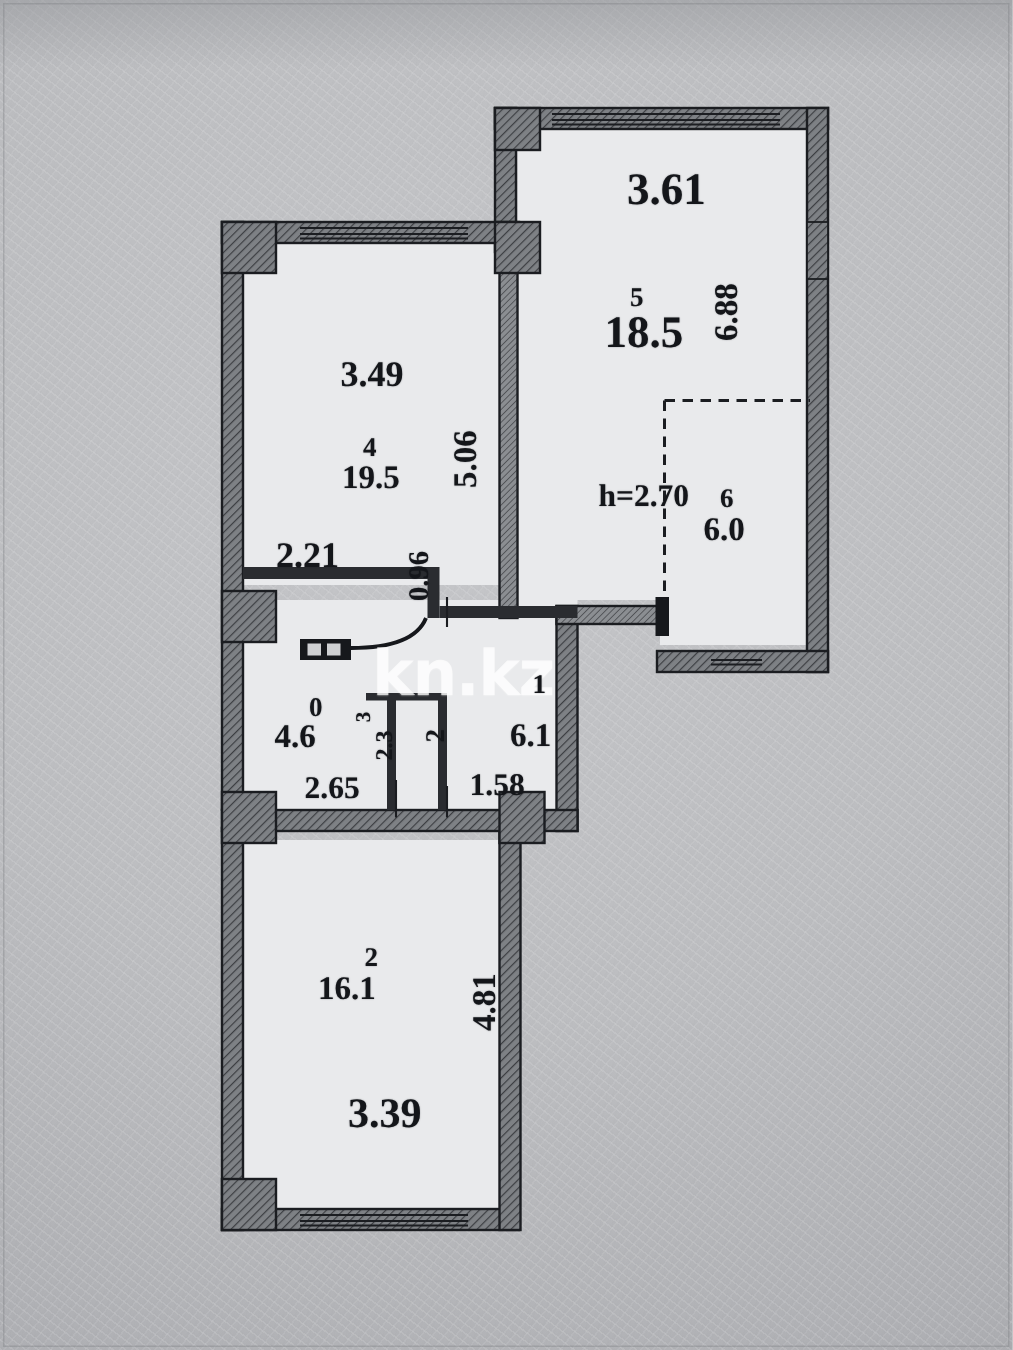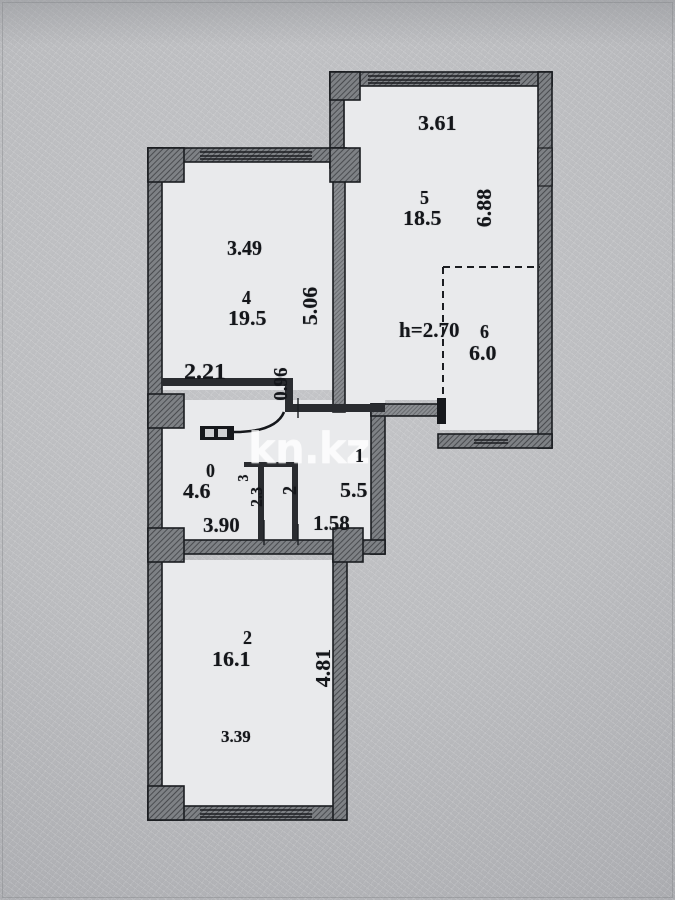--- a/index.html
+++ b/index.html
@@ -182,51 +182,51 @@
     <line x1="298" y1="524" x2="298" y2="545"></line>
     <line x1="264" y1="520" x2="264" y2="545"></line>
   </g>
 </svg>
 </div>
 
 <div id="wm">
   <span>kn.kz</span>
 </div>
 
-<div class="lbl" style="left:418px;top:110px;font-size:22px;">3.61</div>
+<div class="lbl" style="left:418px;top:110px;font-size:30px;">3.61</div>
 
 <div class="lbl" style="left:420px;top:188px;font-size:18px;">5</div>
-<div class="lbl" style="left:403px;top:205px;font-size:22px;">18.5</div>
+<div class="lbl" style="left:403px;top:205px;font-size:30px;">18.5</div>
 
 <div class="lbl rot" style="left:465px;top:195px;font-size:22px;transform:rotate(-90deg);">6.88</div>
 
-<div class="lbl" style="left:227px;top:237px;font-size:20px;">3.49</div>
+<div class="lbl" style="left:227px;top:237px;font-size:24px;">3.49</div>
 <div class="lbl" style="left:242px;top:288px;font-size:18px;">4</div>
 <div class="lbl" style="left:228px;top:305px;font-size:22px;">19.5</div>
 
 <div class="lbl rot" style="left:291px;top:293px;font-size:22px;transform:rotate(-90deg);">5.06</div>
 
 <div class="lbl" style="left:184px;top:358px;font-size:24px;">2.21</div>
 <div class="lbl rot" style="left:264px;top:373px;font-size:19px;transform:rotate(-90deg);">0.96</div>
 
 <div class="lbl" style="left:355px;top:318px;font-size:21px;margin-left:44px;">h=2.70</div>
 
 <div class="lbl" style="left:480px;top:322px;font-size:18px;">6</div>
 <div class="lbl" style="left:469px;top:340px;font-size:22px;text-align:right;">6.0</div>
 
 <div class="lbl" style="left:206px;top:461px;font-size:18px;">0</div>
 <div class="lbl" style="left:183px;top:478px;font-size:22px;">4.6</div>
-<div class="lbl" style="left:203px;top:513px;font-size:21px;">3.90</div>
+<div class="lbl" style="left:203px;top:513px;font-size:21px;">2.65</div>
 
 <div class="lbl rot" style="left:240px;top:470px;font-size:14px;transform:rotate(-90deg);">3</div>
 <div class="lbl rot" style="left:247px;top:488px;font-size:16px;transform:rotate(-90deg);">2.3</div>
 <div class="lbl rot" style="left:286px;top:480px;font-size:18px;transform:rotate(-90deg);">2</div>
 
 <div class="lbl" style="left:355px;top:446px;font-size:18px;">1</div>
-<div class="lbl" style="left:340px;top:477px;font-size:22px;">5.5</div>
+<div class="lbl" style="left:340px;top:477px;font-size:22px;">6.1</div>
 <div class="lbl" style="left:313px;top:511px;font-size:21px;">1.58</div>
 
 <div class="lbl" style="left:243px;top:628px;font-size:18px;">2</div>
 <div class="lbl" style="left:212px;top:646px;font-size:22px;">16.1</div>
 <div class="lbl rot" style="left:304px;top:655px;font-size:22px;transform:rotate(-90deg);">4.81</div>
-<div class="lbl" style="left:221px;top:727px;font-size:17px;">3.39</div>
+<div class="lbl" style="left:232px;top:727px;font-size:28px;">3.39</div>
 
 <div id="edge"></div>
 
 </body></html>

